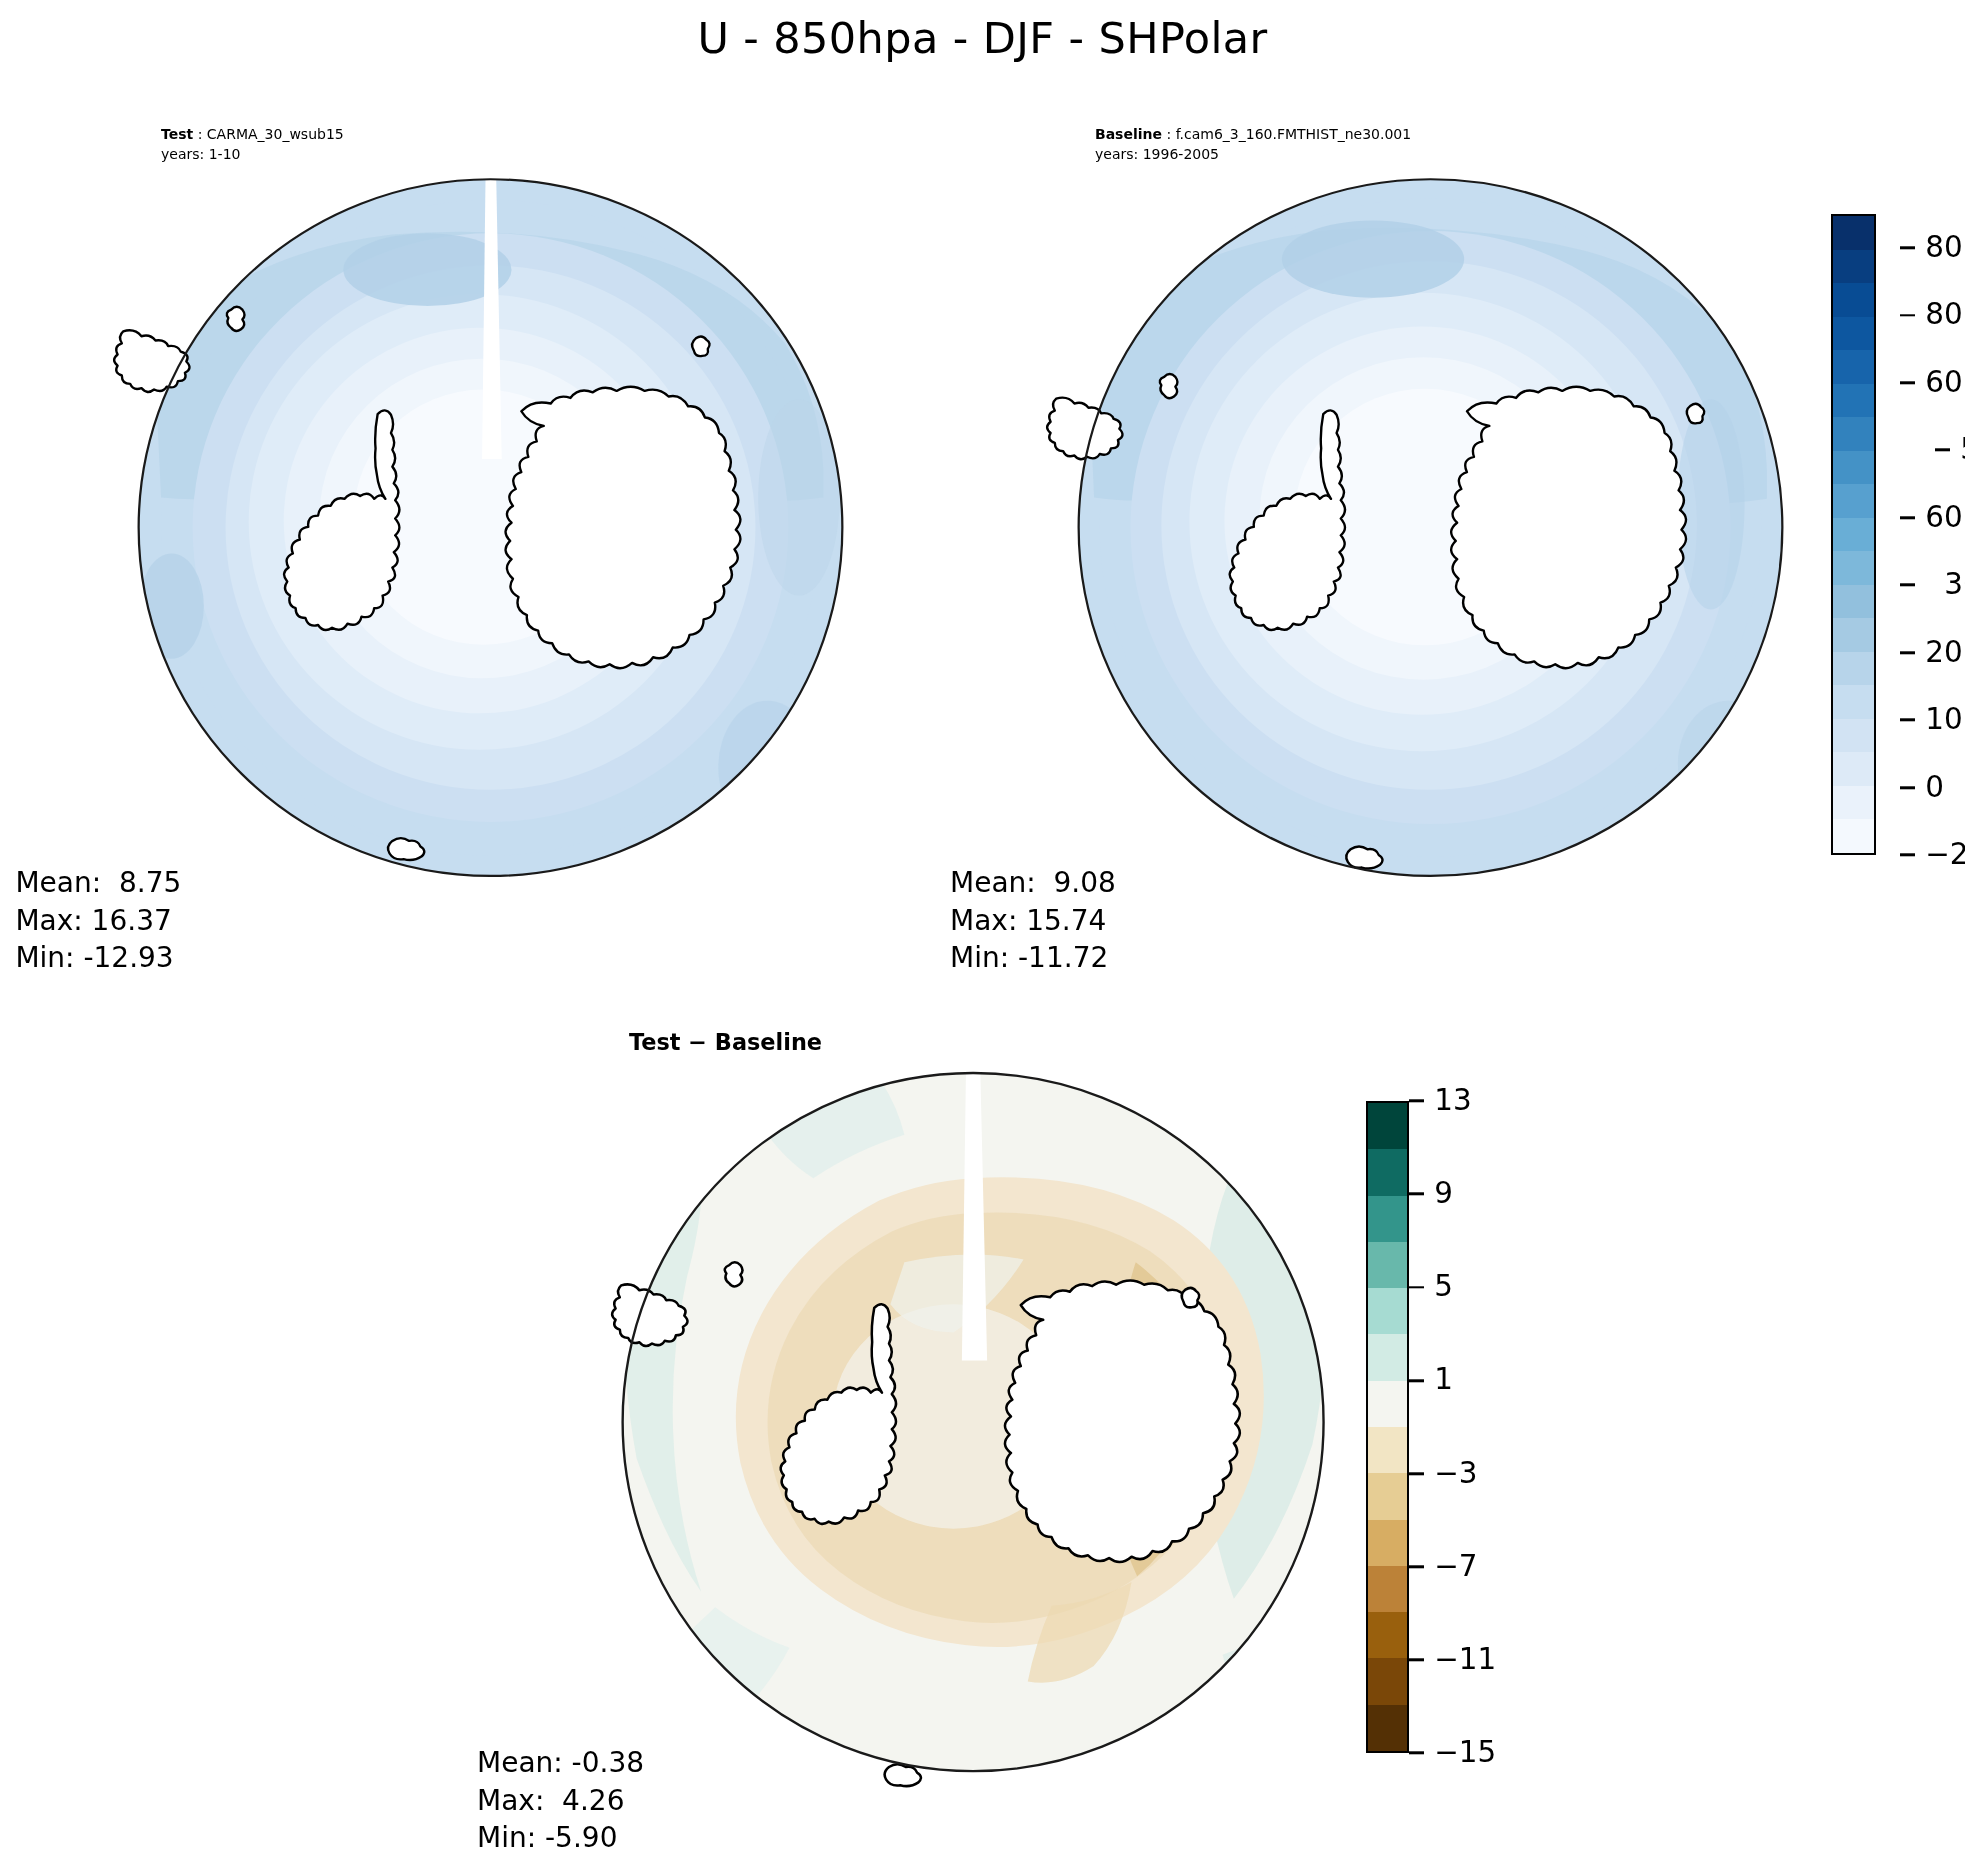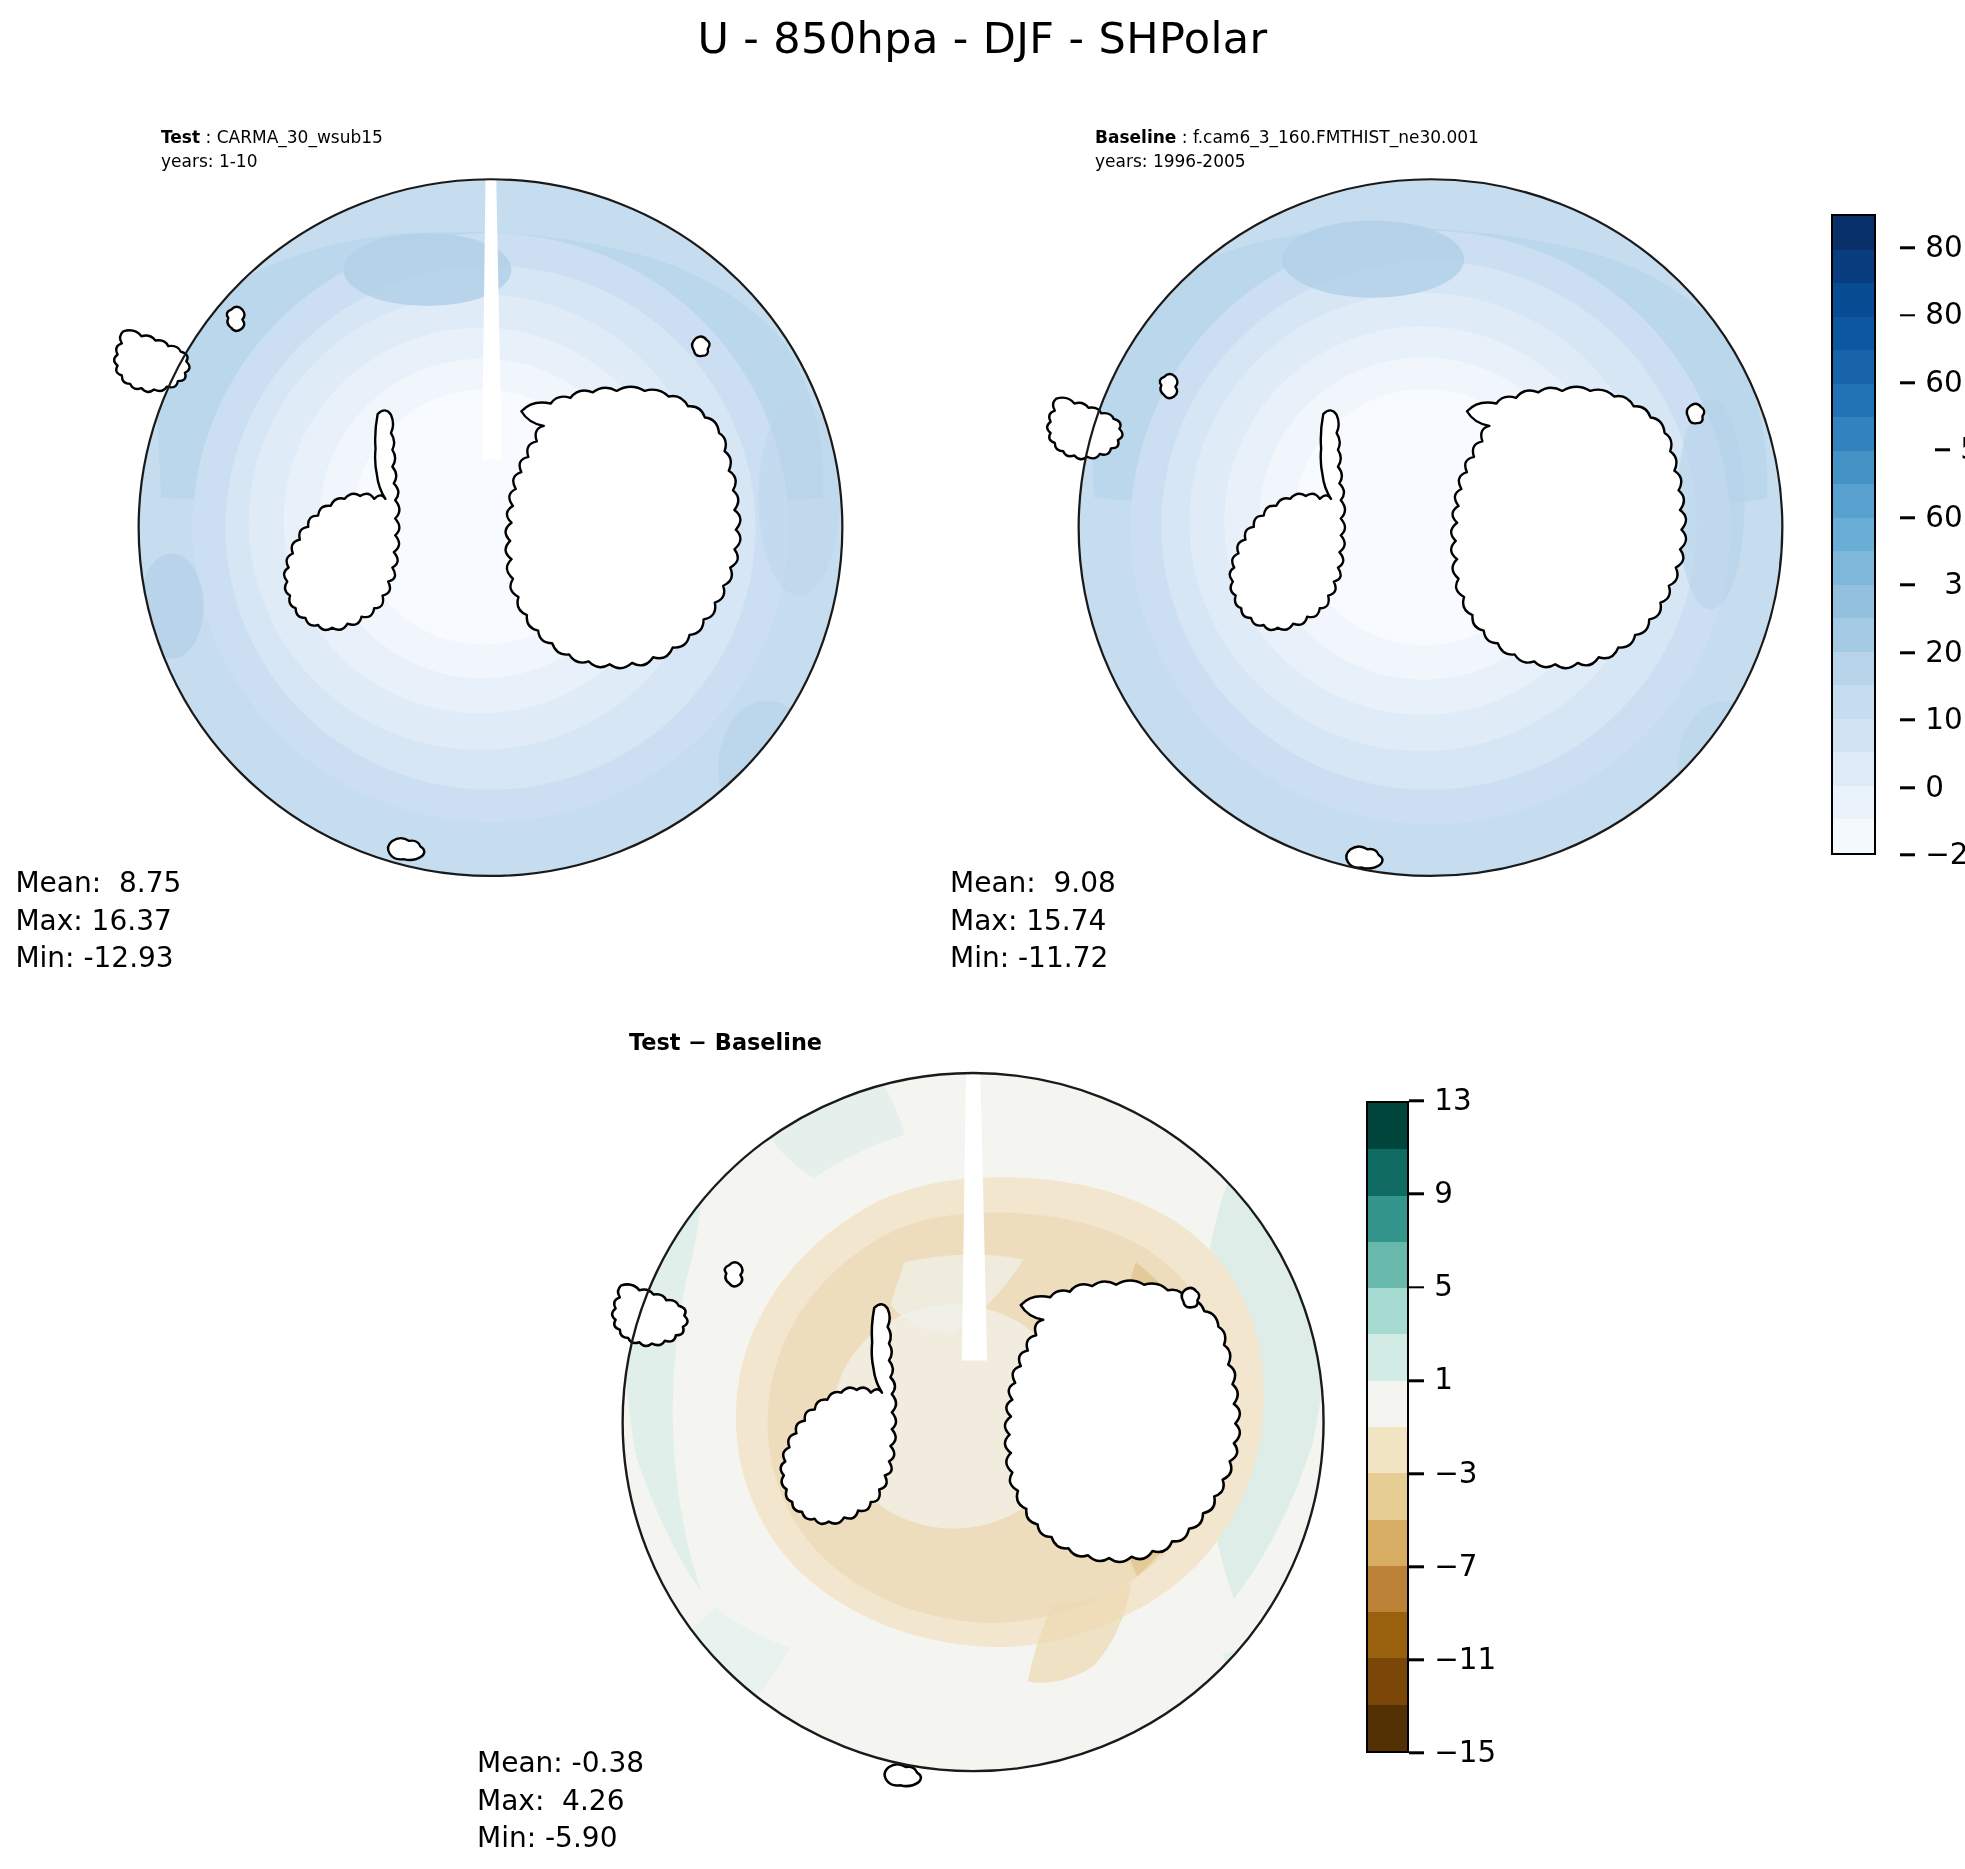--- a/index.html
+++ b/index.html
@@ -25,21 +25,21 @@
     text-align: center;
     font-size: 43px;
     font-weight: 400;
     letter-spacing: 0.4px;
     font-family: "DejaVu Sans", sans-serif;
   }
 
   
   .panel-header {
     position: absolute;
-    font-size: 17px;
+    font-size: 14px;
     line-height: 1.42;
     white-space: nowrap;
   }
   .panel-header .hdr-key { font-weight: bold; }
   .panel-header .hdr-line2 { display: block; }
 
   
   .stats {
     position: absolute;
     font-size: 28px;

